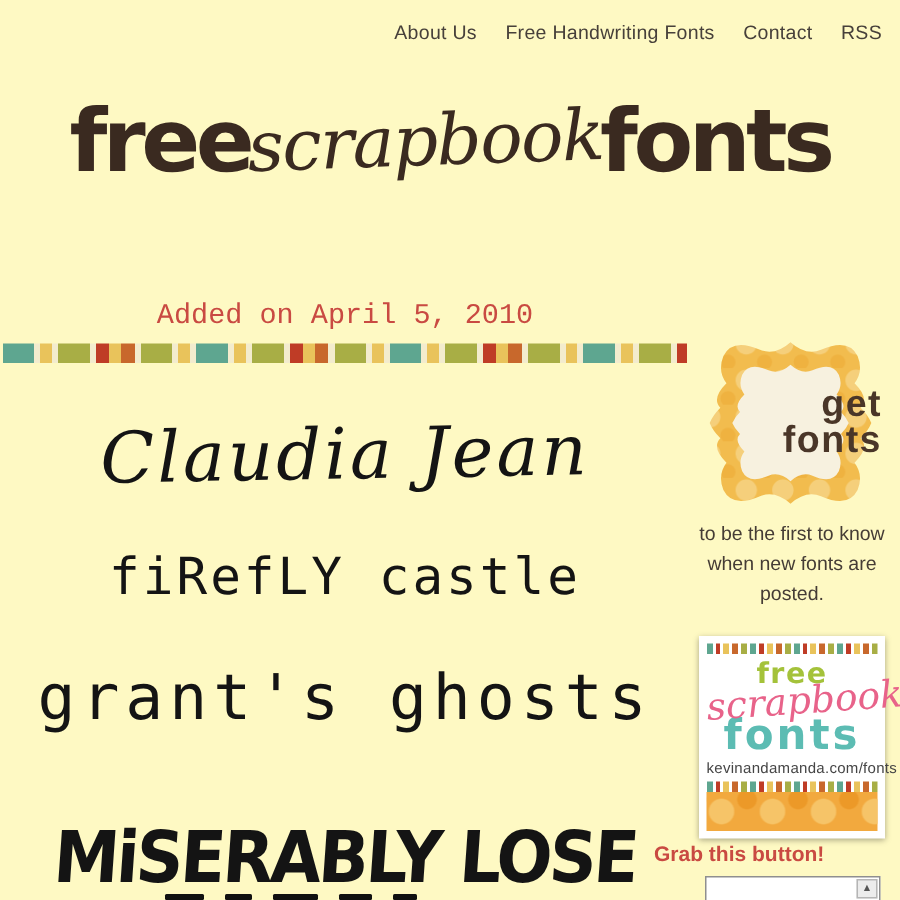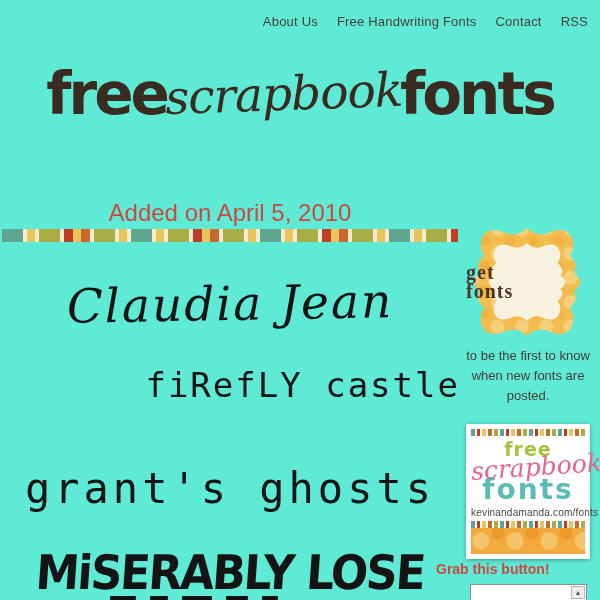--- a/index.html
+++ b/index.html
@@ -1,60 +1,60 @@
 <!DOCTYPE html>
 <html><head>
 <meta charset="utf-8">
 <style>
   html,body{margin:0;padding:0;background:#fff;}
-  #page{position:relative;width:600px;height:600px;background:#5eead4;overflow:hidden;
+  #page{position:relative;width:600px;height:600px;background:#fef9c3;overflow:hidden;
         font-family:"Liberation Sans", sans-serif;}
 
   
   .topnav{position:absolute;top:14px;right:12px;display:flex;gap:19px;}
   .topnav a{font-size:13px;color:#47403a;text-decoration:none;letter-spacing:.2px;}
 
   
   .logo{position:absolute;top:60px;left:0;width:600px;text-align:center;white-space:nowrap;
         color:#3a2a20;cursor:pointer;}
   .logo .lg-bold{font-family:"DejaVu Sans", sans-serif;font-weight:bold;font-size:58px;
         letter-spacing:-3px;}
   .logo .lg-script{font-family:"DejaVu Serif", serif;font-style:italic;font-size:47px;
         letter-spacing:-1px;position:relative;top:-4px;margin:0 -2px;display:inline-block;
         transform:rotate(-2deg);}
 
   
   .post-title{position:absolute;top:199px;left:0;width:460px;text-align:center;
-        font-size:24px;color:#c94a42;}
+        font-size:19px;color:#c94a42;font-family:Liberation Mono, monospace;}
   .stripe{position:absolute;top:229px;left:2px;width:456px;height:13px;
         background:repeating-linear-gradient(90deg,
           #5ea690 0 21px,#f3ecce 21px 25px,
           #e9c35b 25px 33px,#f3ecce 33px 37px,
           #a8ae45 37px 58px,#f3ecce 58px 62px,
           #bf3c26 62px 71px,#e9c35b 71px 79px,#c8682c 79px 88px,#f3ecce 88px 92px,
           #a8ae45 92px 113px,#f3ecce 113px 117px,
           #e9c35b 117px 125px,#f3ecce 125px 129px);}
   .sample{position:absolute;left:0;width:460px;text-align:center;color:#141414;cursor:pointer;}
   .sample-script{top:276px;font-family:"DejaVu Serif", serif;font-style:italic;font-size:47px;
         letter-spacing:2px;transform:rotate(-1deg);}
   .sample-print{top:365px;font-family:"DejaVu Sans Mono", monospace;font-size:34px;
-        letter-spacing:2px;text-align:right;}
-  .sample-thin{top:464px;font-family:"DejaVu Sans Mono", monospace;font-size:42px;
+        letter-spacing:2px;}
+  .sample-thin{top:440px;font-family:"DejaVu Sans Mono", monospace;font-size:42px;
         letter-spacing:4px;}
   .sample-marker{top:547px;font-family:"DejaVu Sans", sans-serif;font-weight:bold;font-size:44px;
         letter-spacing:-2px;transform:skewX(-4deg) scaleY(1.08);}
   .peek{position:absolute;top:596px;left:110px;width:250px;height:4px;display:flex;gap:14px;}
   .peek span{display:block;height:4px;background:#111;border-radius:1px;}
 
   
   .getfonts{position:absolute;left:466px;top:221px;width:122px;height:122px;cursor:pointer;}
   .getfonts svg{position:absolute;inset:0;}
   .getfonts .seal-text{position:absolute;inset:0;display:flex;flex-direction:column;
-        align-items:flex-start;justify-content:center;line-height:.95;
-        font-family:Liberation Serif, serif;font-weight:bold;font-size:20px;color:#4a3628;
+        align-items:flex-end;justify-content:center;line-height:.95;
+        font-family:Liberation Sans, sans-serif;font-weight:bold;font-size:25px;color:#4a3628;
         letter-spacing:1px;}
 
   
   .rss-text{position:absolute;left:460px;top:346px;width:136px;text-align:center;
         font-size:13px;color:#453c35;line-height:1.55;}
   .rss-text a{color:#c94a42;font-weight:bold;text-decoration:none;display:block;}
 
   
   .btn-badge{position:absolute;left:466px;top:424px;width:124px;background:#fff;
         box-shadow:0 1px 4px rgba(0,0,0,.35);padding:5px 5px 5px 5px;box-sizing:border-box;

